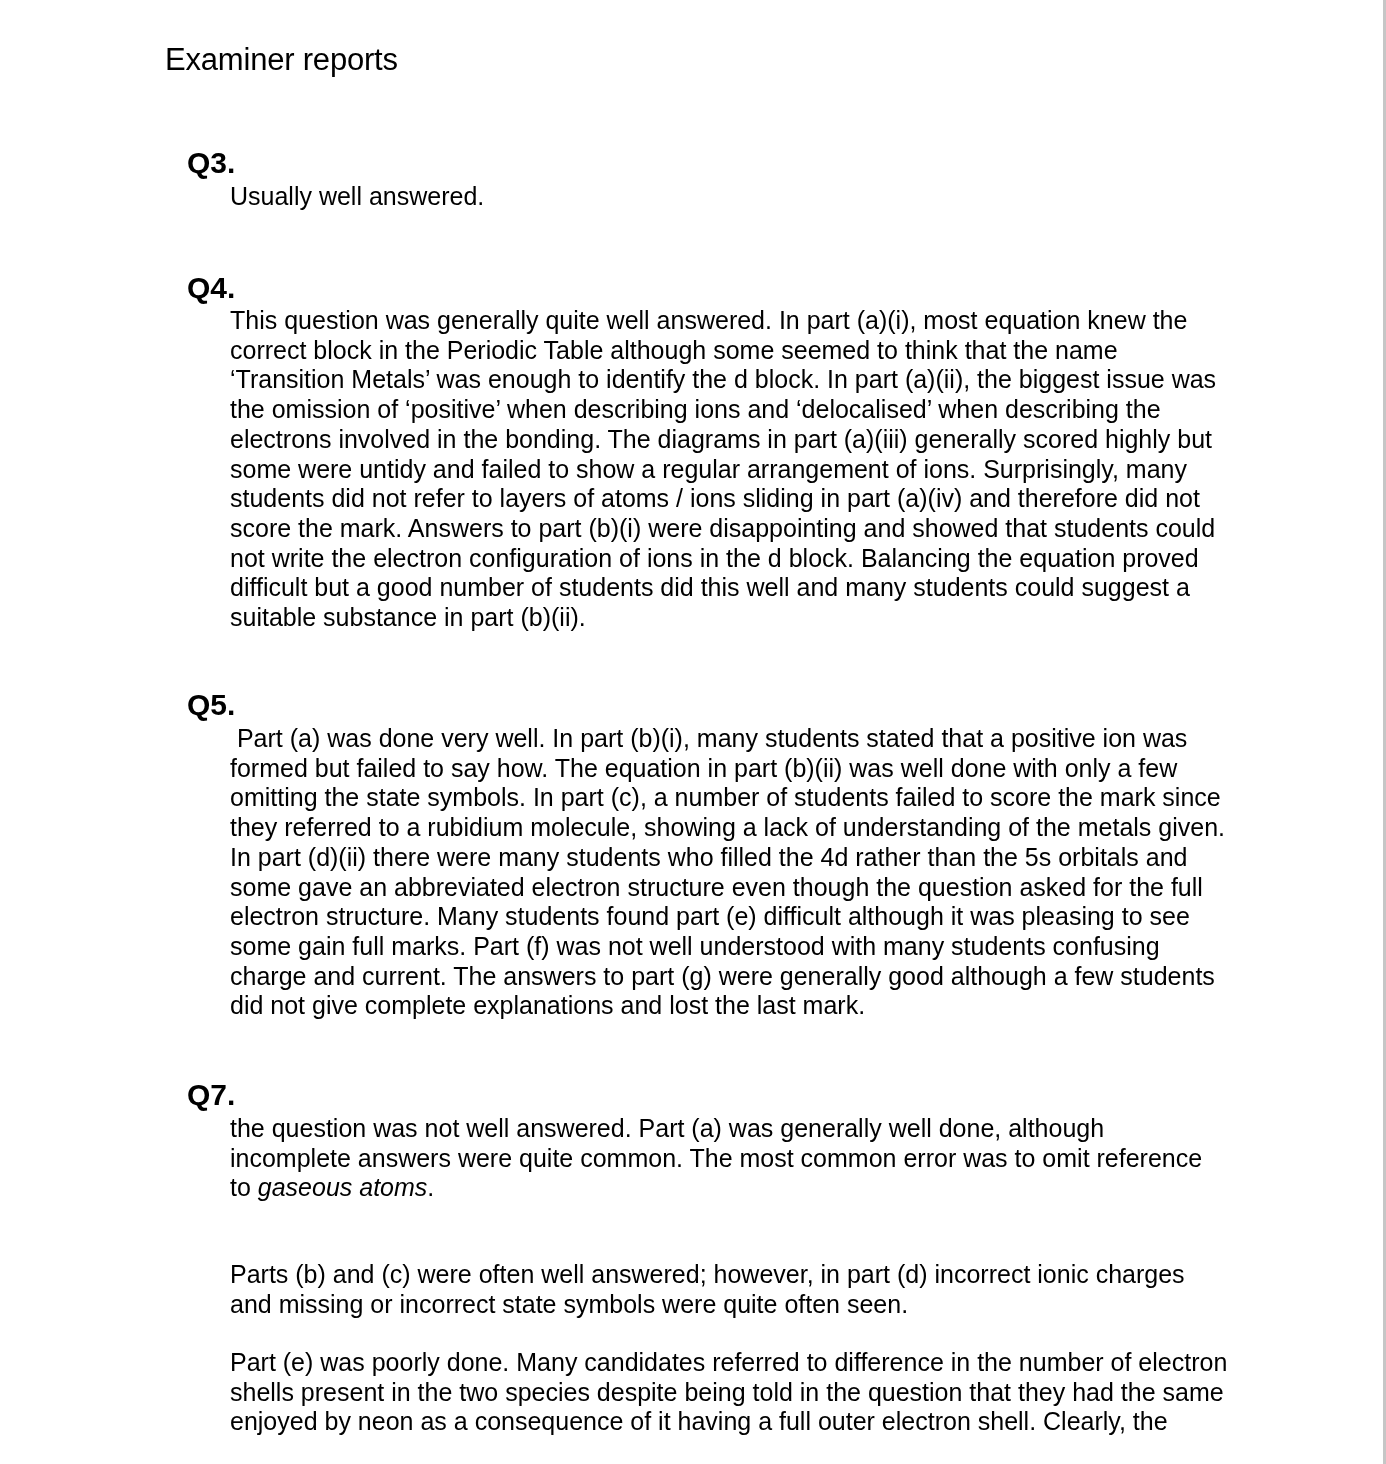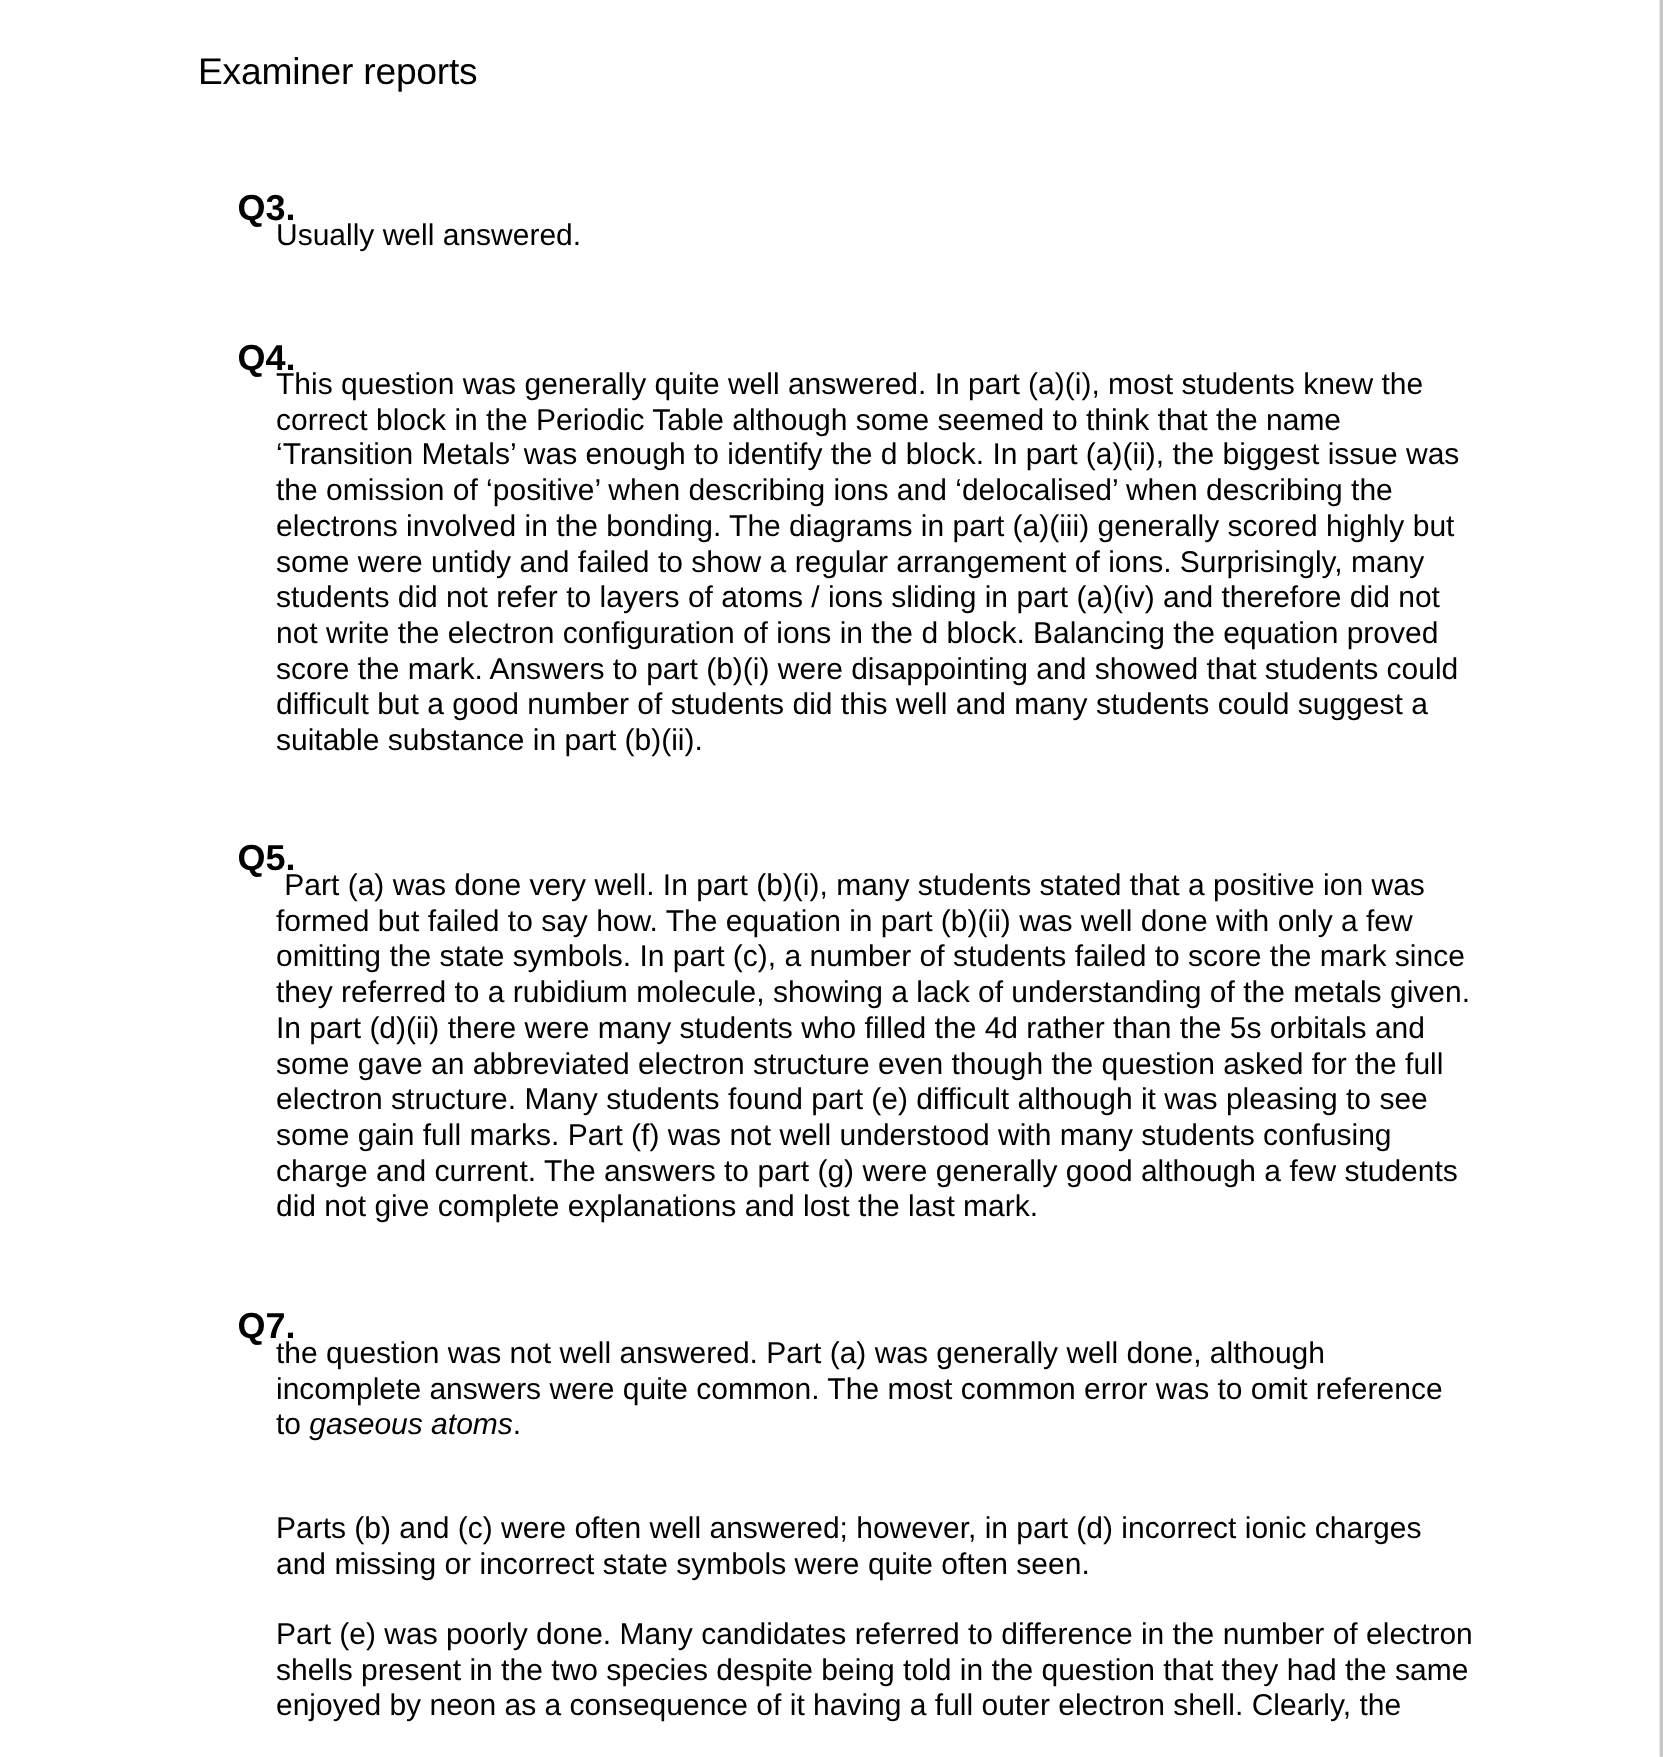--- a/index.html
+++ b/index.html
@@ -9,21 +9,21 @@
   }
   .page-edge {
     position: absolute; top: 0; left: 1383px; width: 3px; height: 1464px;
     background: #c6c6c6;
   }
   .doc-title {
     position: absolute; left: 165px; top: 42px;
     font-size: 31px; font-weight: normal; margin: 0; letter-spacing: -0.2px; text-align: right;
   }
   .q-heading {
-    position: absolute; left: 182px; margin: 16px;
+    position: absolute; left: 182px; margin: 5px;
     font-size: 30px; font-weight: bold;
   }
   .para {
     position: absolute; left: 230px; margin: 0;
     font-size: 25px; line-height: 29.7px;
     white-space: nowrap;
   }
   .line { display: block; }
   .para i { font-style: italic; text-align: right; }
 </style>
@@ -34,29 +34,29 @@
 
 <h1 class="doc-title">Examiner reports</h1>
 
 <h2 class="q-heading" style="top:141px">Q3.</h2>
 <p class="para" style="top:182px">
   <span class="line">Usually well answered.</span>
 </p>
 
 <h2 class="q-heading" style="top:266px">Q4.</h2>
 <p class="para" style="top:306px">
-  <span class="line">This question was generally quite well answered. In part (a)(i), most students knew the</span>
+  <span class="line">This question was generally quite well answered. In part (a)(i), most equation knew the</span>
   <span class="line">correct block in the Periodic Table although some seemed to think that the name</span>
   <span class="line">‘Transition Metals’ was enough to identify the d block. In part (a)(ii), the biggest issue was</span>
   <span class="line">the omission of ‘positive’ when describing ions and ‘delocalised’ when describing the</span>
   <span class="line">electrons involved in the bonding. The diagrams in part (a)(iii) generally scored highly but</span>
   <span class="line">some were untidy and failed to show a regular arrangement of ions. Surprisingly, many</span>
   <span class="line">students did not refer to layers of atoms / ions sliding in part (a)(iv) and therefore did not</span>
+  <span class="line">score the mark. Answers to part (b)(i) were disappointing and showed that students could</span>
   <span class="line">not write the electron configuration of ions in the d block. Balancing the equation proved</span>
-  <span class="line">score the mark. Answers to part (b)(i) were disappointing and showed that students could</span>
   <span class="line">difficult but a good number of students did this well and many students could suggest a</span>
   <span class="line">suitable substance in part (b)(ii).</span>
 </p>
 
 <h2 class="q-heading" style="top:683px">Q5.</h2>
 <p class="para" style="top:724px; white-space:pre"><span class="line"> Part (a) was done very well. In part (b)(i), many students stated that a positive ion was</span><span class="line">formed but failed to say how. The equation in part (b)(ii) was well done with only a few</span><span class="line">omitting the state symbols. In part (c), a number of students failed to score the mark since</span><span class="line">they referred to a rubidium molecule, showing a lack of understanding of the metals given.</span><span class="line">In part (d)(ii) there were many students who filled the 4d rather than the 5s orbitals and</span><span class="line">some gave an abbreviated electron structure even though the question asked for the full</span><span class="line">electron structure. Many students found part (e) difficult although it was pleasing to see</span><span class="line">some gain full marks. Part (f) was not well understood with many students confusing</span><span class="line">charge and current. The answers to part (g) were generally good although a few students</span><span class="line">did not give complete explanations and lost the last mark.</span></p>
 
 <h2 class="q-heading" style="top:1073px">Q7.</h2>
 <p class="para" style="top:1114px">
   <span class="line">the question was not well answered. Part (a) was generally well done, although</span>

